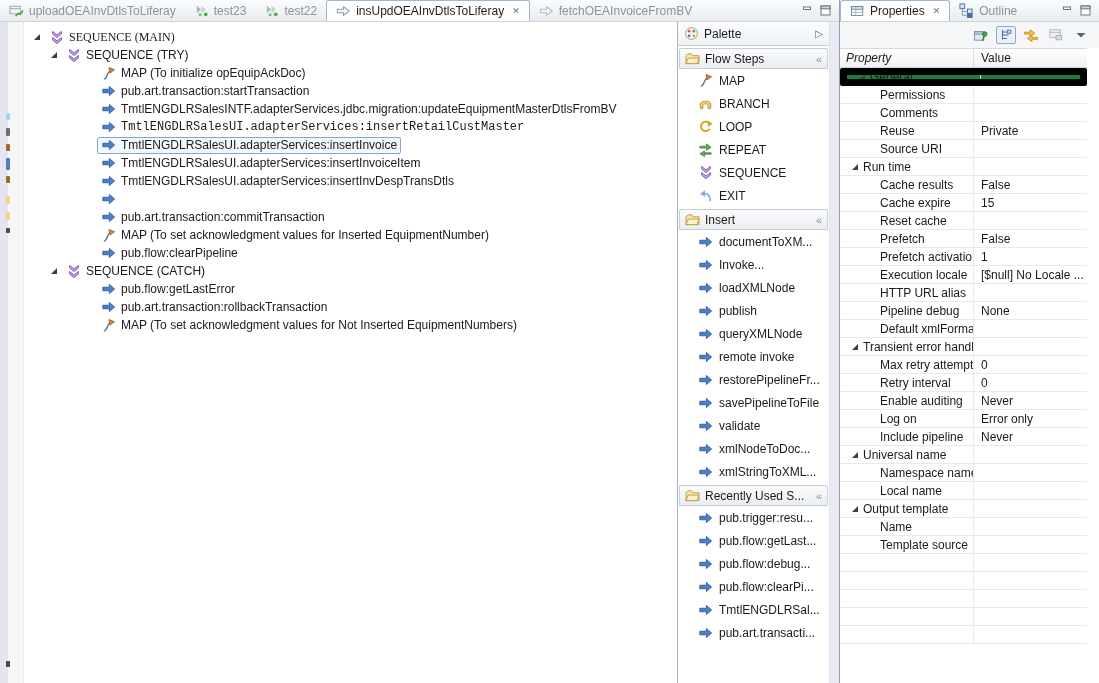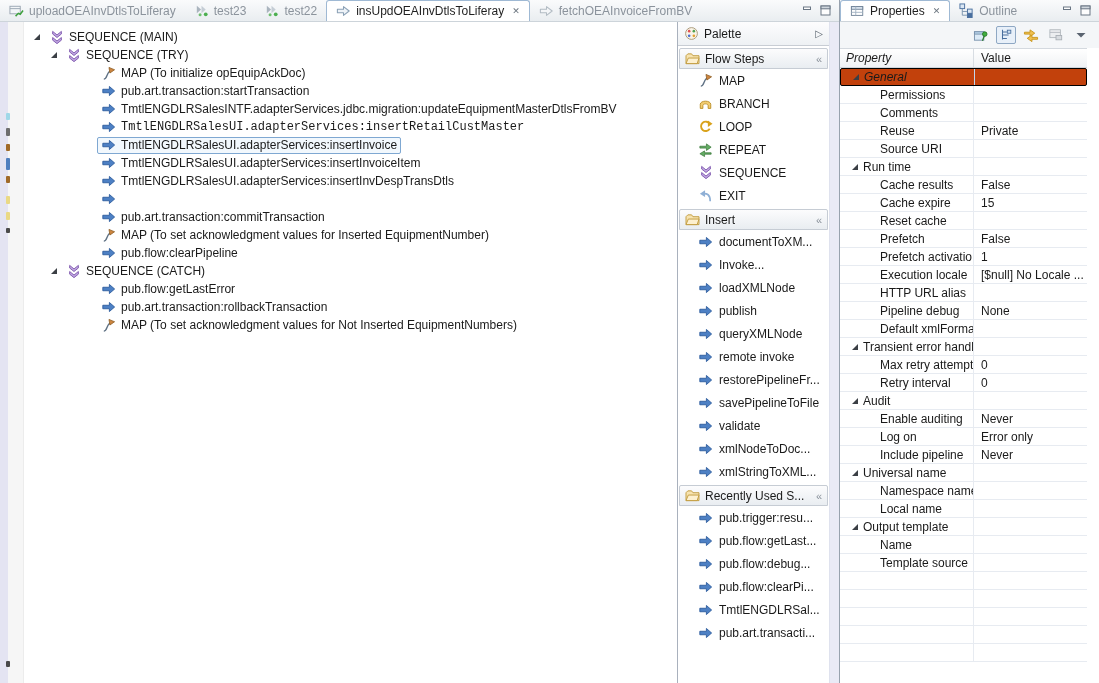--- a/index.html
+++ b/index.html
@@ -55,21 +55,21 @@
   .grid-header .col-prop { width:134px; padding-left:6px; border-right:1px solid #d8dde3; align-self:stretch; display:flex; align-items:center;font-style:italic; }
   .grid-header .col-val { flex:1; padding-left:7px; }
   .prop-row { height:18px; display:flex; align-items:center; border-bottom:1px solid #e7ebf1; margin-right:12px; position:relative; }
   .prop-row .cell-prop { width:134px; align-self:stretch; display:flex; align-items:center; gap:5px;
                          border-right:1px solid #e7ebf1; overflow:hidden; white-space:nowrap; }
   .prop-row .cell-val { flex:1; padding-left:7px; overflow:hidden; white-space:nowrap; }
   .prop-row.child .cell-prop { padding-left:40px; }
   .prop-row.group .cell-prop { padding-left:12px; }
   .prop-row.group .expander { width:0; height:0; border:3.5px solid transparent;
                               border-right-color:#3b3f45; border-bottom-color:#3b3f45; flex:none; }
-  .prop-row.selrow { background:#c2410c; border:1px solid #000000; border-radius:2px;font-style:italic; }
+  .prop-row.selrow { background:#15803d; border:7px solid #000000; border-radius:2px; }
   .prop-row.selrow .cell-prop { border-right-color:#c2d6ec; }
 
   svg { display:block; }
 </style>
 </head>
 <body>
 
 <div class="app">
 
   <div class="editor-region">
@@ -135,21 +135,21 @@
               <rect x="2" y="2" width="9" height="9" fill="#fdfdfd" stroke="#6a7684"></rect>
               <rect x="2" y="2" width="9" height="2.8" fill="#cfd6dd" stroke="#6a7684"></rect>
             </svg>
           </span>
         </div>
       </div>
     <div class="editor-body">
       <div class="vstrip-left"></div>
       <div class="gutter"></div>
       <div class="tree" id="flow-tree">
-          <div class="trow" style="padding-left: 10px;">
+          <div class="trow" style="padding-left: 10px; font-family: Liberation Serif, serif;">
             <span class="expander"></span>
             <span class="rowbox">
               <span class="ticon">
                 <svg width="14" height="15" viewBox="0 0 16 17">
                   <g stroke="#7c55ad" fill="#c0a6e0" stroke-width="1" stroke-linejoin="round">
                     <path d="M3 1.5 8 5.5 13 1.5v3L8 8.5 3 4.5z"></path>
                     <path d="M3 8.5 8 12.5 13 8.5v3l-5 4-5-4z"></path>
                   </g>
                 </svg>
               </span>
@@ -767,27 +767,20 @@
             <span>Max retry attempt</span>
           </div>
           <div class="cell-val"><span>0</span></div>
         </div>
         <div class="prop-row child">
           <div class="cell-prop">
             <span>Retry interval</span>
           </div>
           <div class="cell-val"><span>0</span></div>
         </div>
-        <div class="prop-row group">
-          <div class="cell-prop">
-            <span class="expander"></span>
-            <span>Audit</span>
-          </div>
-          <div class="cell-val"><span></span></div>
-        </div>
         <div class="prop-row child">
           <div class="cell-prop">
             <span>Enable auditing</span>
           </div>
           <div class="cell-val"><span>Never</span></div>
         </div>
         <div class="prop-row child">
           <div class="cell-prop">
             <span>Log on</span>
           </div>

